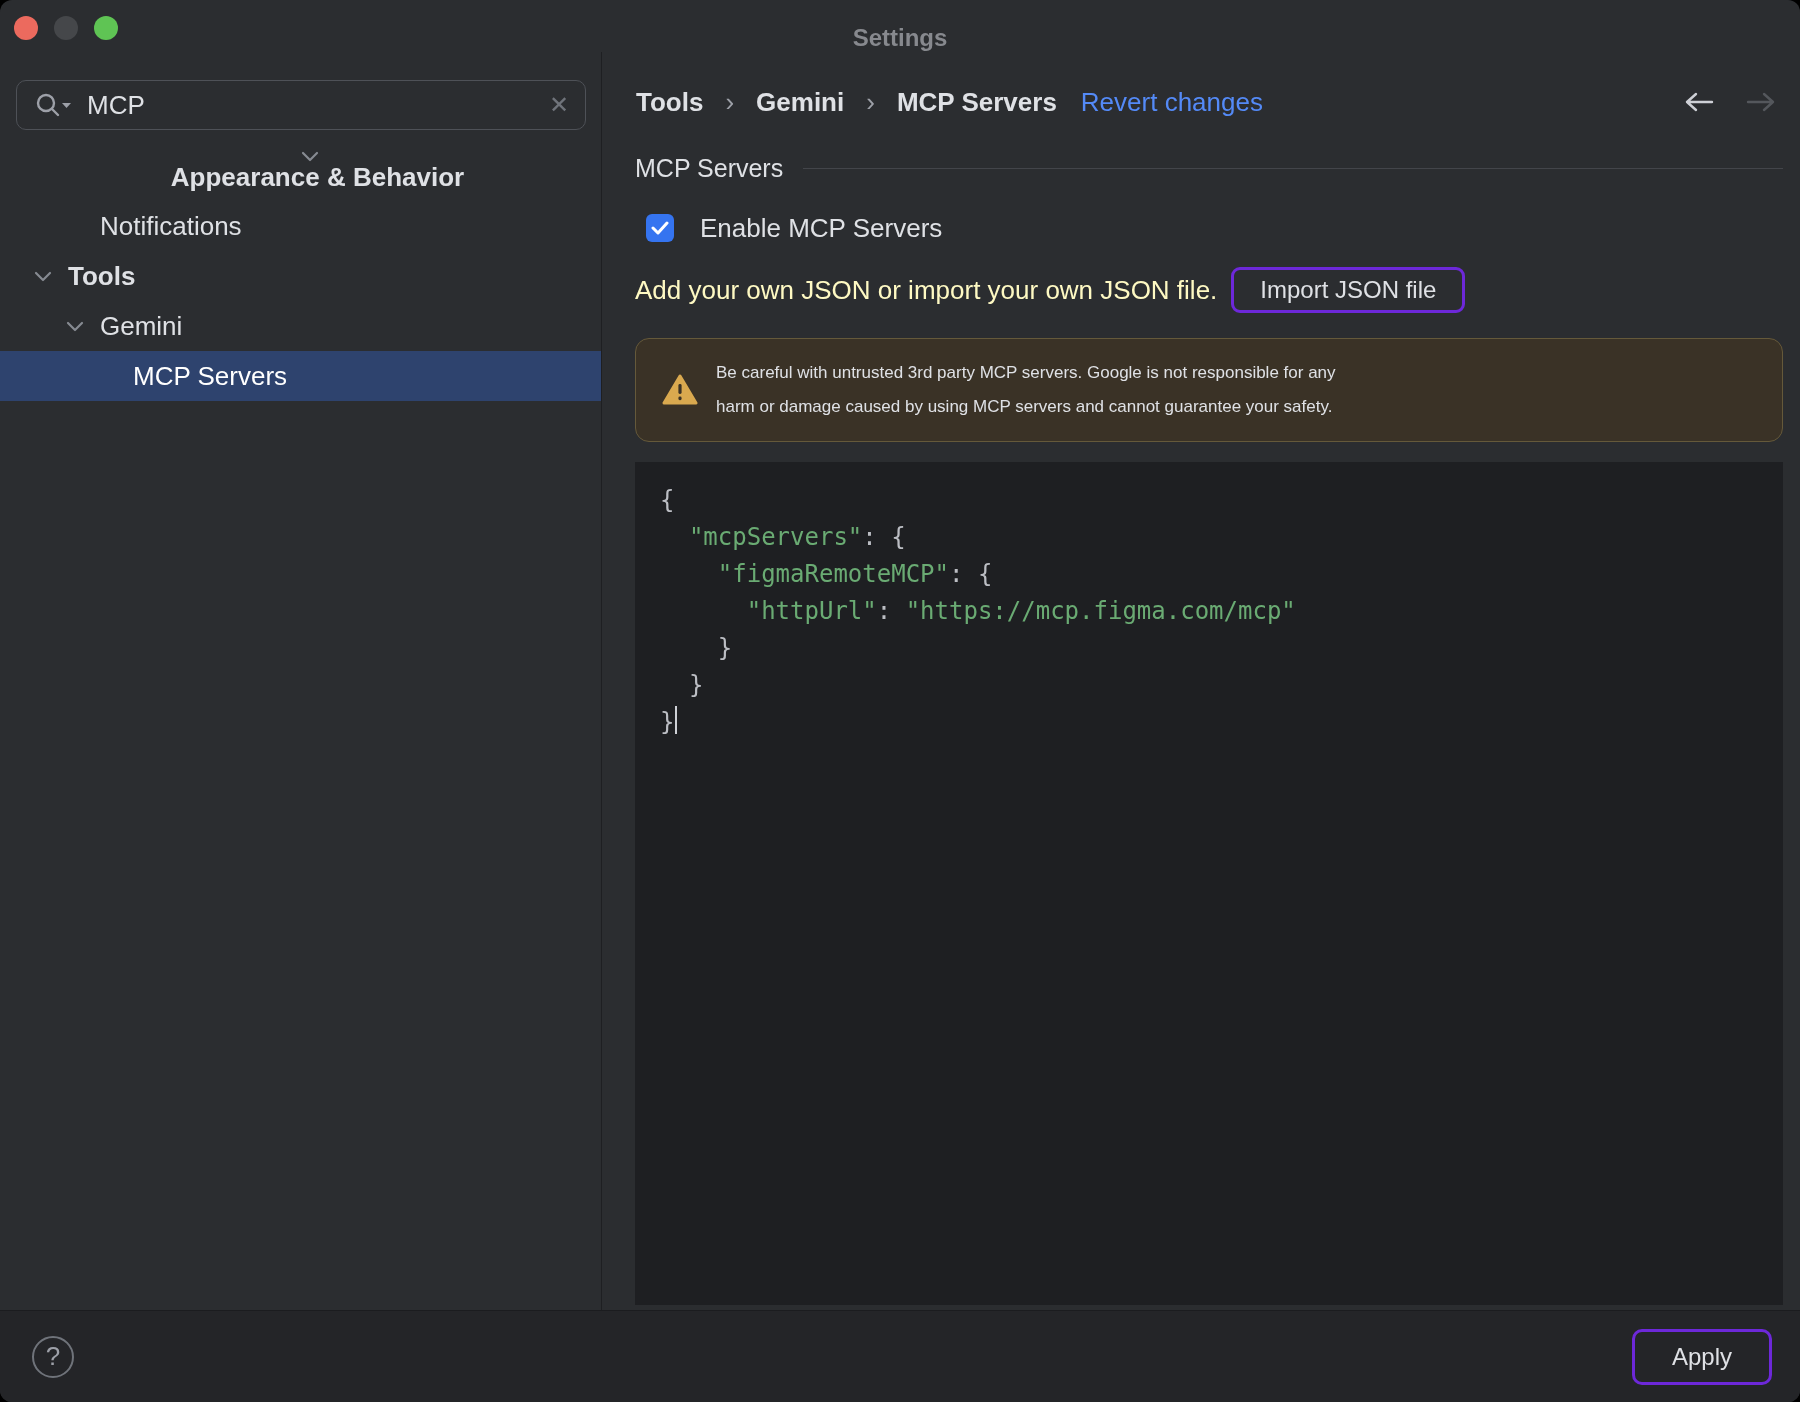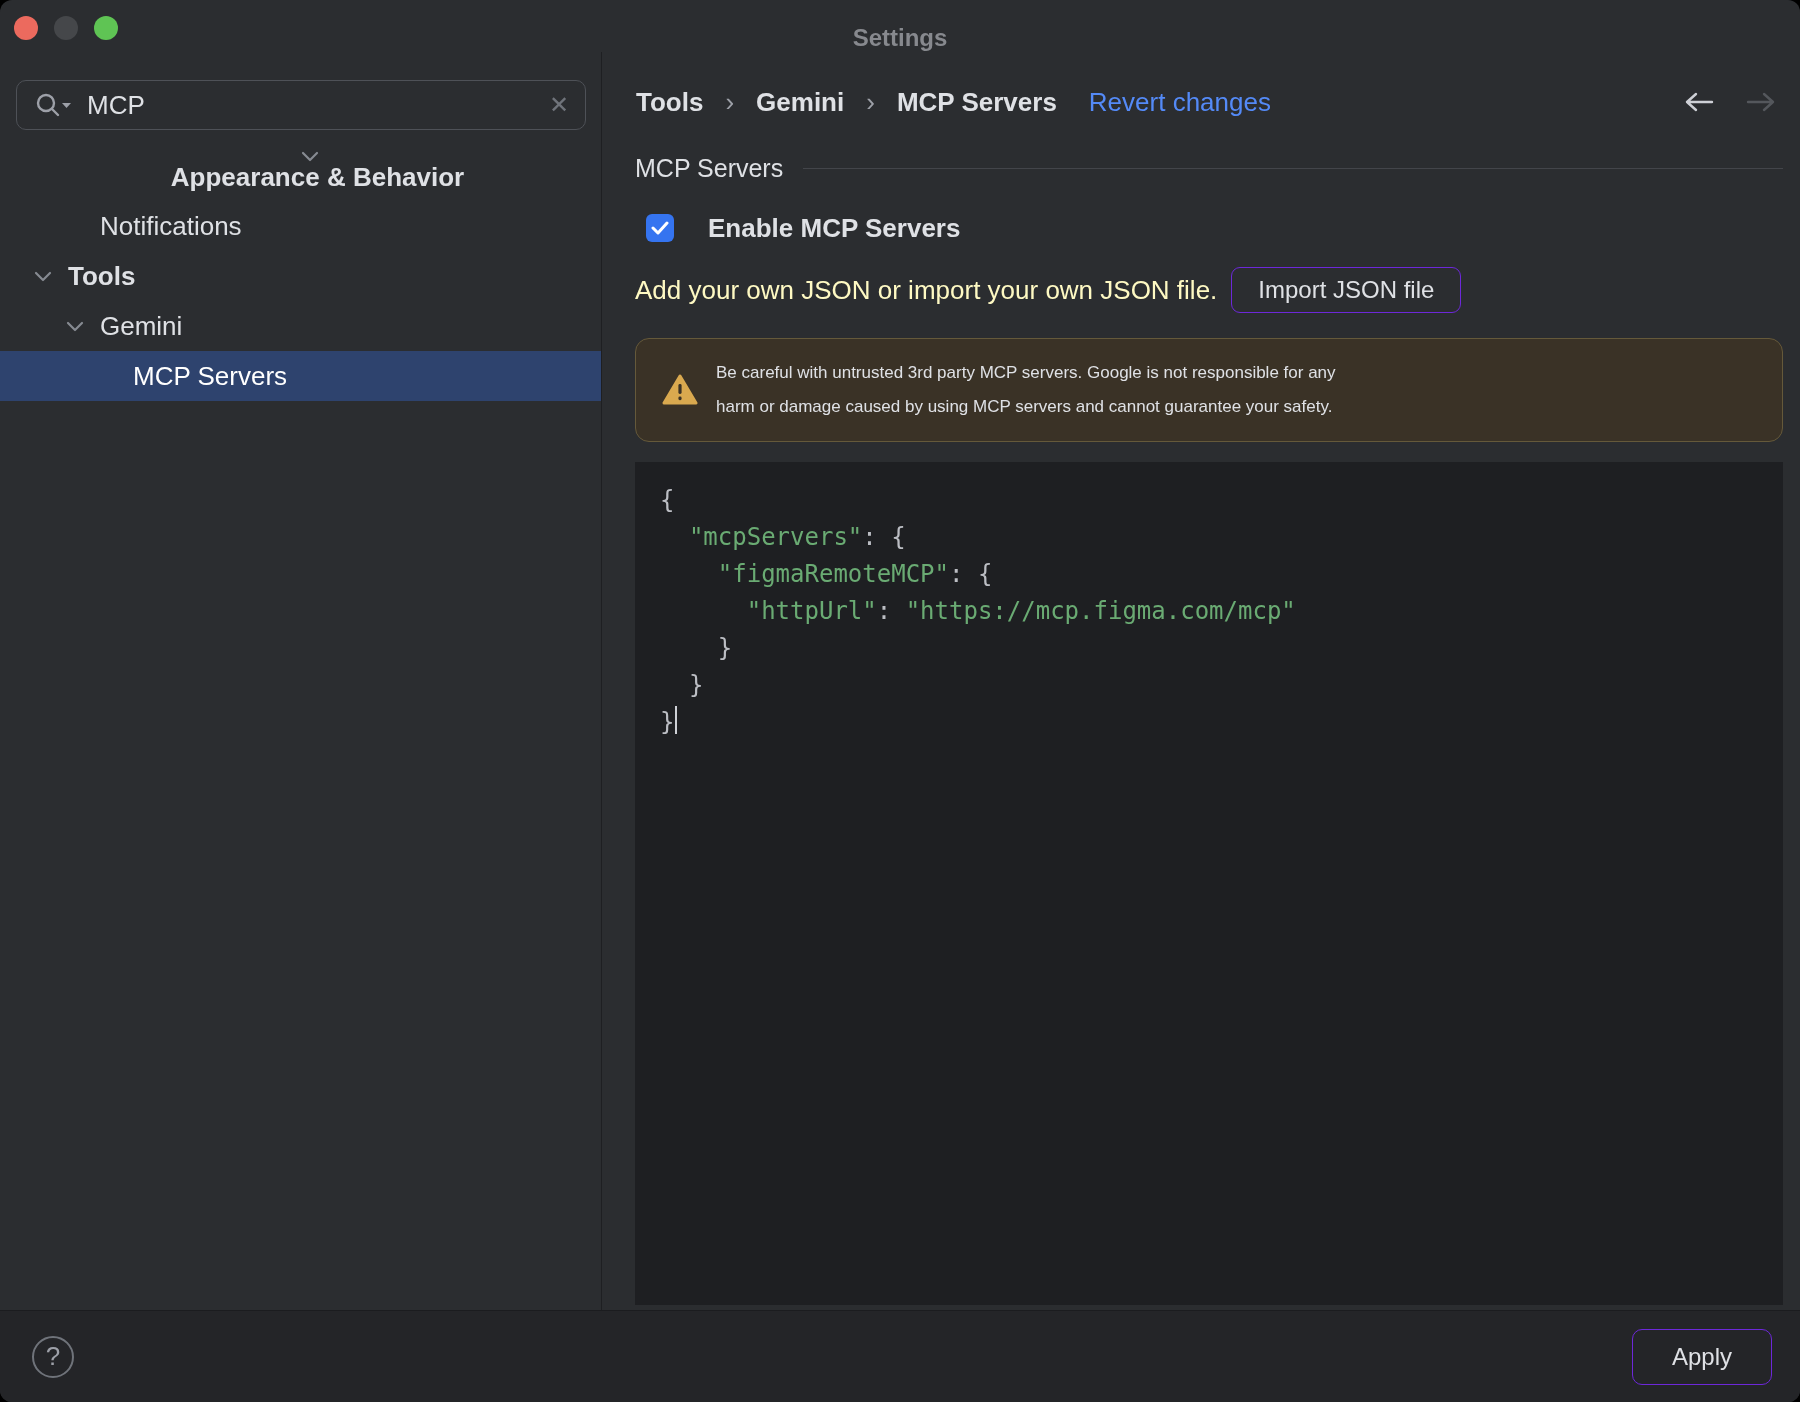--- a/index.html
+++ b/index.html
@@ -44,46 +44,46 @@
   .tree-row.selected{background:#2e436e;}
   .tree-row.selected .tree-label{color:#ffffff;}
   
   .main{position:relative;flex:1;}
   .breadcrumb{
     position:absolute;top:28px;left:34px;right:17px;height:44px;
     display:flex;align-items:center;gap:22px;font-size:26px;
   }
   .crumb{font-weight:700;color:#dfe1e5;cursor:pointer;white-space:nowrap;}
   .crumb-sep{color:#9da0a8;font-size:26px;}
-  .revert-link{color:#548af7;margin-left:10px;cursor:pointer;text-decoration:none;font-size:26px;}
+  .revert-link{color:#548af7;margin-left:2px;cursor:pointer;text-decoration:none;font-size:26px;}
   .nav-arrows{margin-left:auto;display:flex;gap:30px;align-items:center;margin-right:6px;}
   .arrow{cursor:pointer;display:flex;align-items:center;}
   .section-row{
     position:absolute;top:98px;left:33px;right:17px;height:36px;
     display:flex;align-items:center;gap:20px;
   }
   .section-title{font-size:25px;color:#dfe1e5;white-space:nowrap;}
   .section-line{flex:1;height:1px;background:#43454a;}
   .checkbox-row{
     position:absolute;top:156px;left:44px;height:40px;
-    display:flex;align-items:center;gap:34px;cursor:pointer;font-weight:bold;
+    display:flex;align-items:center;gap:26px;cursor:pointer;
   }
   .checkbox{
     width:28px;height:28px;border-radius:6px;background:var(--accent,#3574f0);
     display:flex;align-items:center;justify-content:center;flex:none;cursor:pointer;
   }
   .checkbox-label{font-size:26px;color:#dfe1e5;}
   .import-row{
     position:absolute;top:215px;left:33px;height:46px;
     display:flex;align-items:center;
   }
   .import-text{font-size:26px;color:#fef9c3;}
   .btn{
     font-family:"Liberation Sans",sans-serif;font-size:24px;color:#dfe1e5;
-    background:transparent;border:1px solid #6d28d9;border-radius:9px;
+    background:transparent;border:3px solid #6d28d9;border-radius:9px;
     padding:0 26px;height:48px;cursor:pointer;
   }
   .import-btn{margin-left:14px;height:46px;}
   .warning-box{
     position:absolute;top:286px;left:33px;right:17px;height:104px;box-sizing:border-box;
     background:#3a3226;border:1px solid #65593a;border-radius:14px;
     display:flex;align-items:center;padding:0 26px;gap:18px;
   }
   .warning-icon{flex:none;display:flex;align-items:center;}
   .warning-text{font-size:17px;line-height:34px;color:#dfe1e5;}

